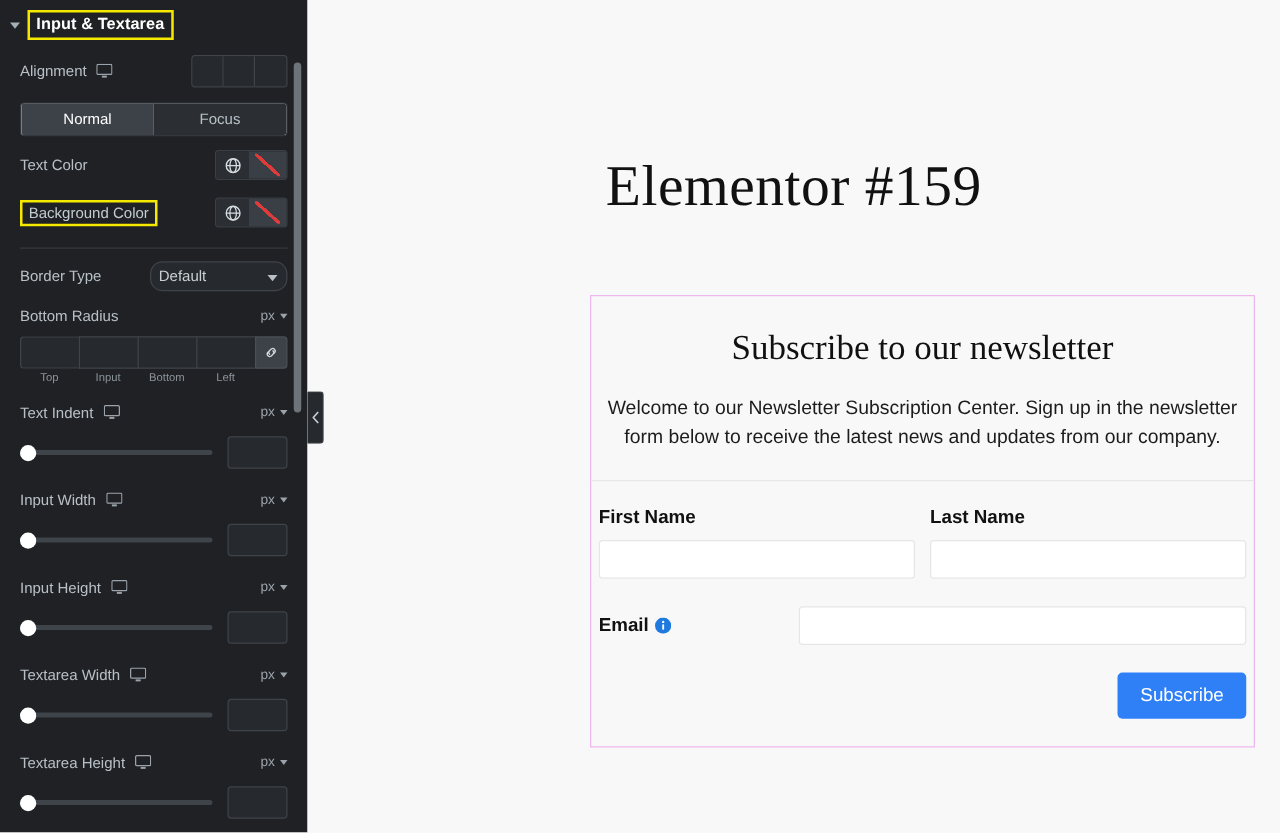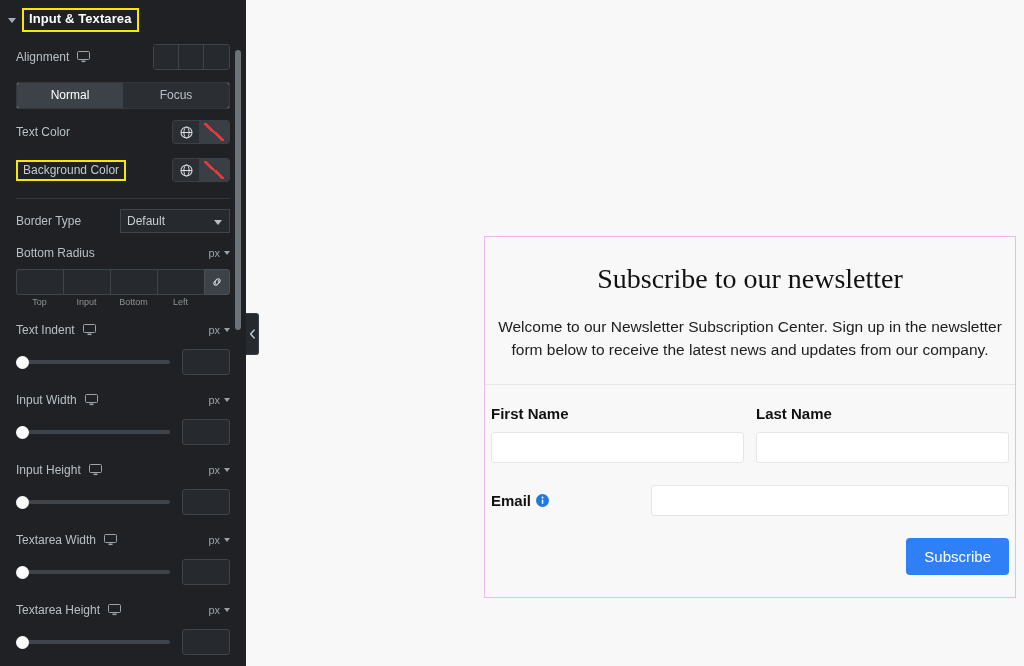--- a/index.html
+++ b/index.html
@@ -119,21 +119,21 @@
       transparent 0%, transparent 45%, #e03b3b 45%,
       #e03b3b 55%, transparent 55%, transparent 100%);
   }
 
   .divider { height: 1px; background: #34383e; margin: 9px 16px 4px; }
 
   .select {
     width: 110px; height: 24px;
     background: #26292d;
     border: 1px solid #3f444b;
-    border-radius: 0;
+    border-radius: 10px;
     color: #c8d0d6;
     font-size: 12px;
     display: flex; align-items: center;
     padding: 0 6px;
     position: relative;
   }
   .select .sel-caret {
     position: absolute; right: 7px; top: 10px;
     width: 0; height: 0;
     border-left: 4px solid transparent;
@@ -240,21 +240,21 @@
     text-align: center;
     font-family: "Liberation Serif", serif;
     font-size: 46px;
     font-weight: normal;
     color: #111111;
     margin-top: 122px;
     letter-spacing: .4px;
   }
   #form-wrap {
     position: absolute;
-    left: 238px; top: 236px;
+    left: 226px; top: 236px;
     width: 532px;
     border: 1px solid #edb7ef;
     background: #f8f8f8;
   }
   #form-heading {
     text-align: center;
     font-family: "Liberation Serif", serif;
     font-size: 28px;
     font-weight: normal;
     color: #111111;
@@ -540,20 +540,21 @@
   </div>
 
   <div id="collapse">
     <svg width="7" height="10" viewBox="0 0 7 10">
         <path d="M5.2 1L1.6 5l3.6 4" fill="none" stroke="#c2cbd2" stroke-width="1.4" stroke-linecap="round" stroke-linejoin="round"></path>
       </svg>
   </div>
 
   <div id="preview">
 
+    <h1 id="page-title">Elementor #159</h1>
 
     <div id="form-wrap">
       <div id="form-heading">Subscribe to our newsletter</div>
       <div id="form-intro">Welcome to our Newsletter Subscription Center. Sign up in the newsletter form below to receive the latest news and updates from our company.</div>
 
       <div id="form-body">
         <div class="name-row">
           <div class="fld">
             <div class="fld-label">First Name</div>
             <input class="txt" type="text" placeholder="" style="">

